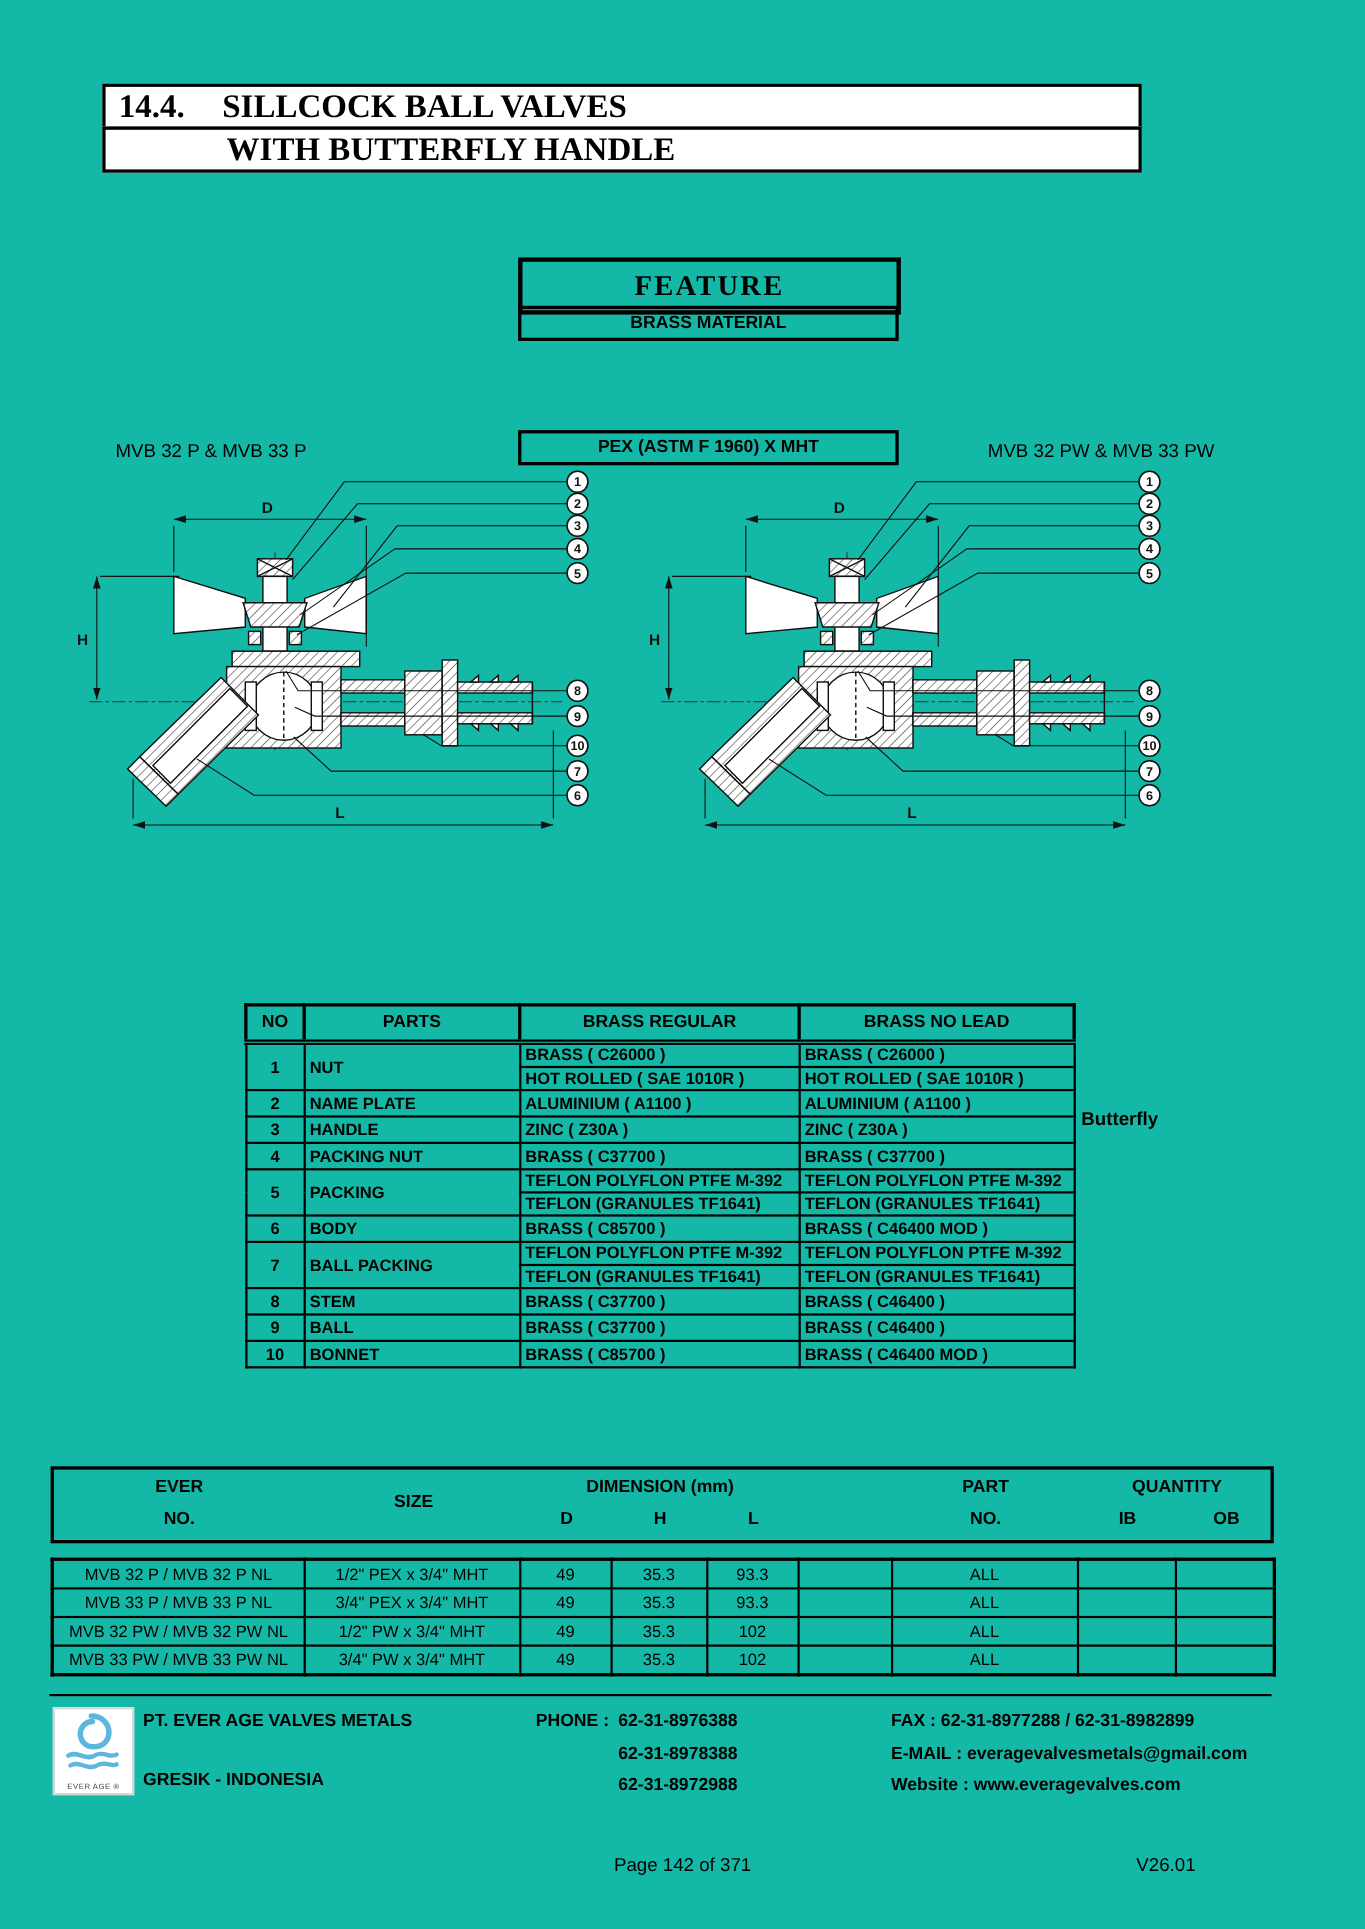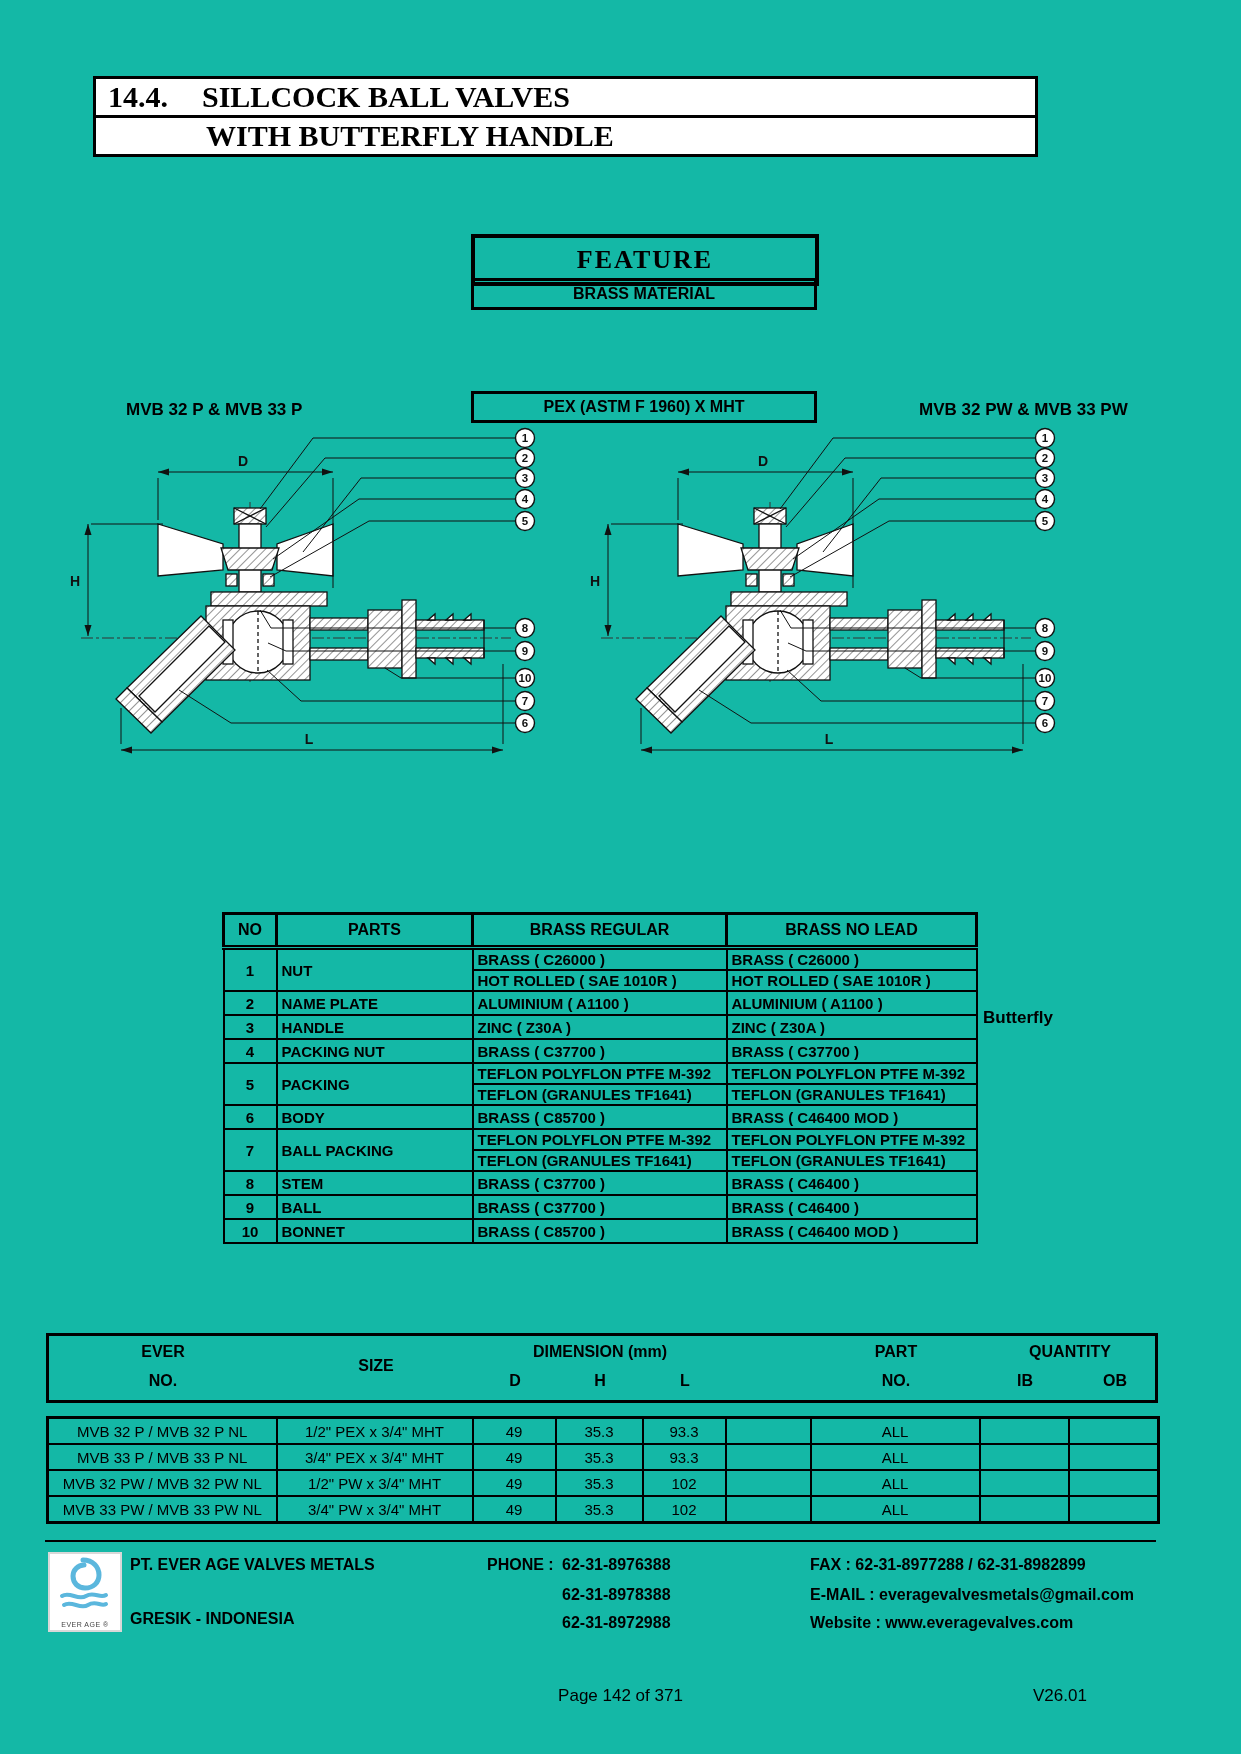--- a/index.html
+++ b/index.html
@@ -20,21 +20,21 @@
   .title-main { margin-left:34px; }
   .title-sub { padding-left:110px; }
 
   
   .feature-box { left:471px; top:202px; width:340px; height:44px; border:4px solid #000;
     text-align:center; font-family:"Liberation Serif", serif; font-weight:bold;
     font-size:26px; line-height:44px; letter-spacing:2px;margin-top:32px; }
   .bar-box { left:471px; width:340px; height:26px; border:3px solid #000;
     text-align:center; font-weight:bold; font-size:16px; line-height:26px; }
 
-  .model-label { font-weight:bold; font-size:17px; white-space:nowrap;margin-left:21px; }
+  .model-label { font-weight:normal; font-size:17px; white-space:nowrap; }
 
   
   .drawing { width:490px; height:350px; }
   .drawing svg { display:block; }
 
   
   .spec-title { left:468px; top:854px; width:344px; height:28px; border:3px solid #000;
     text-align:center; font-weight:bold; font-size:17px; line-height:28px; }
   table.spec { left:222px; top:912px; position:absolute; border-collapse:collapse;
     table-layout:fixed; width:753px; }

